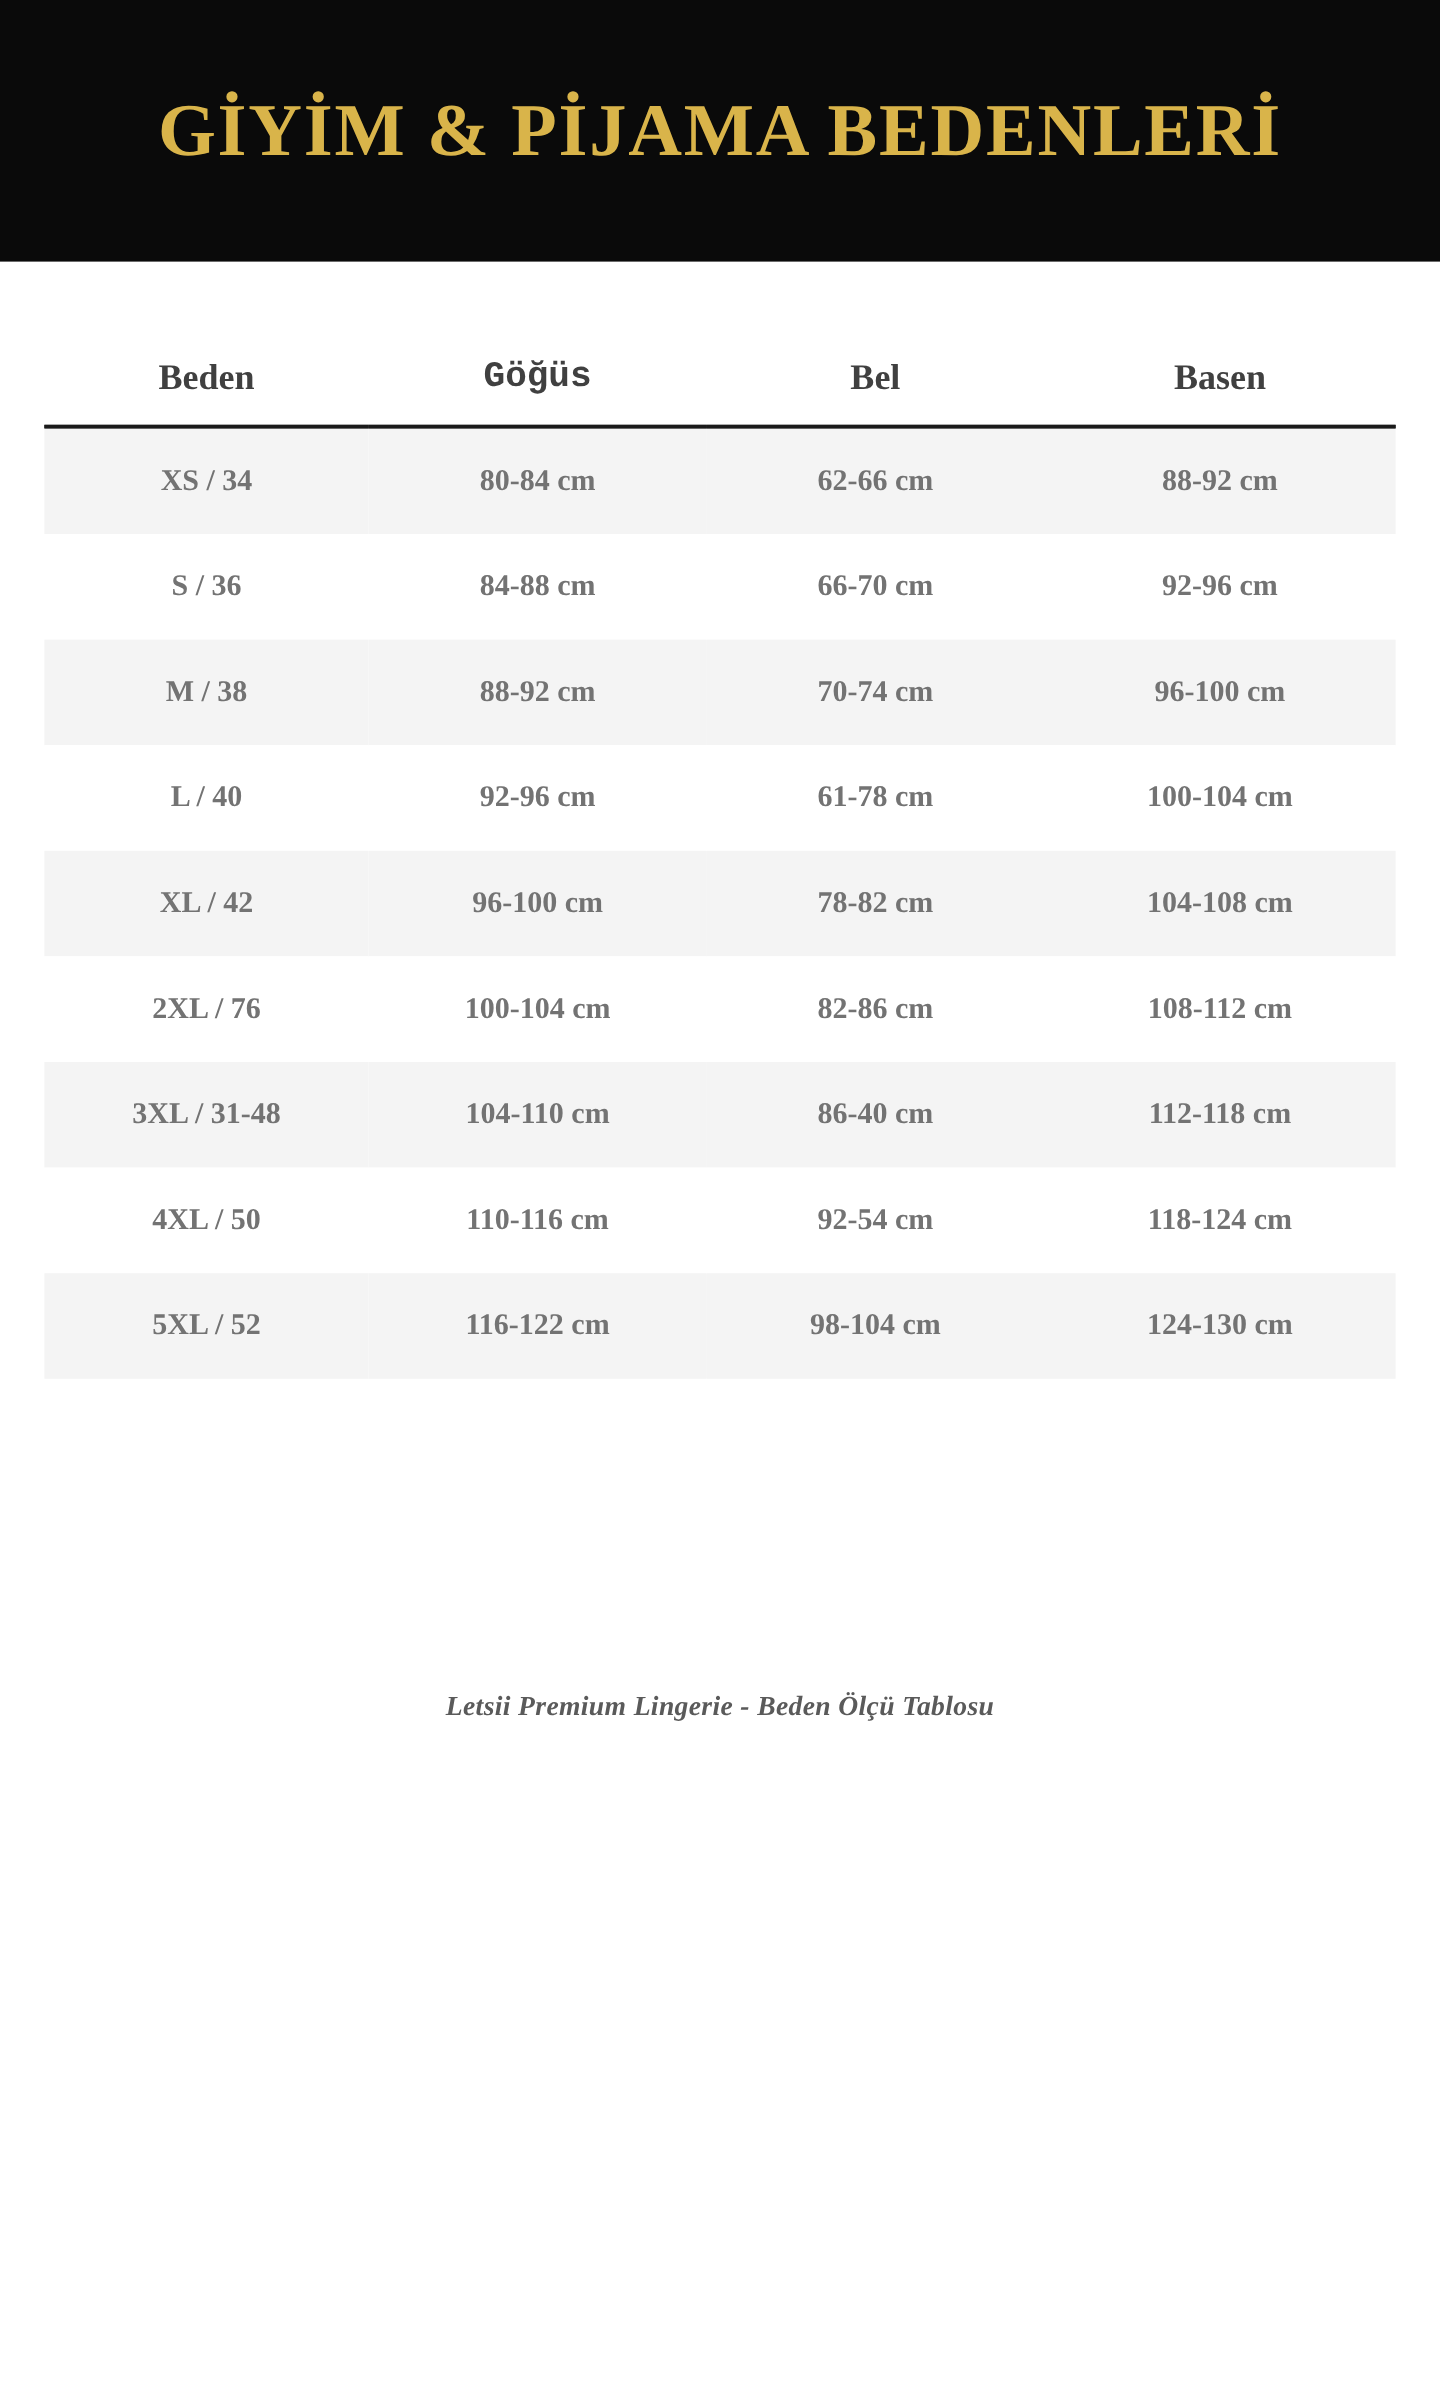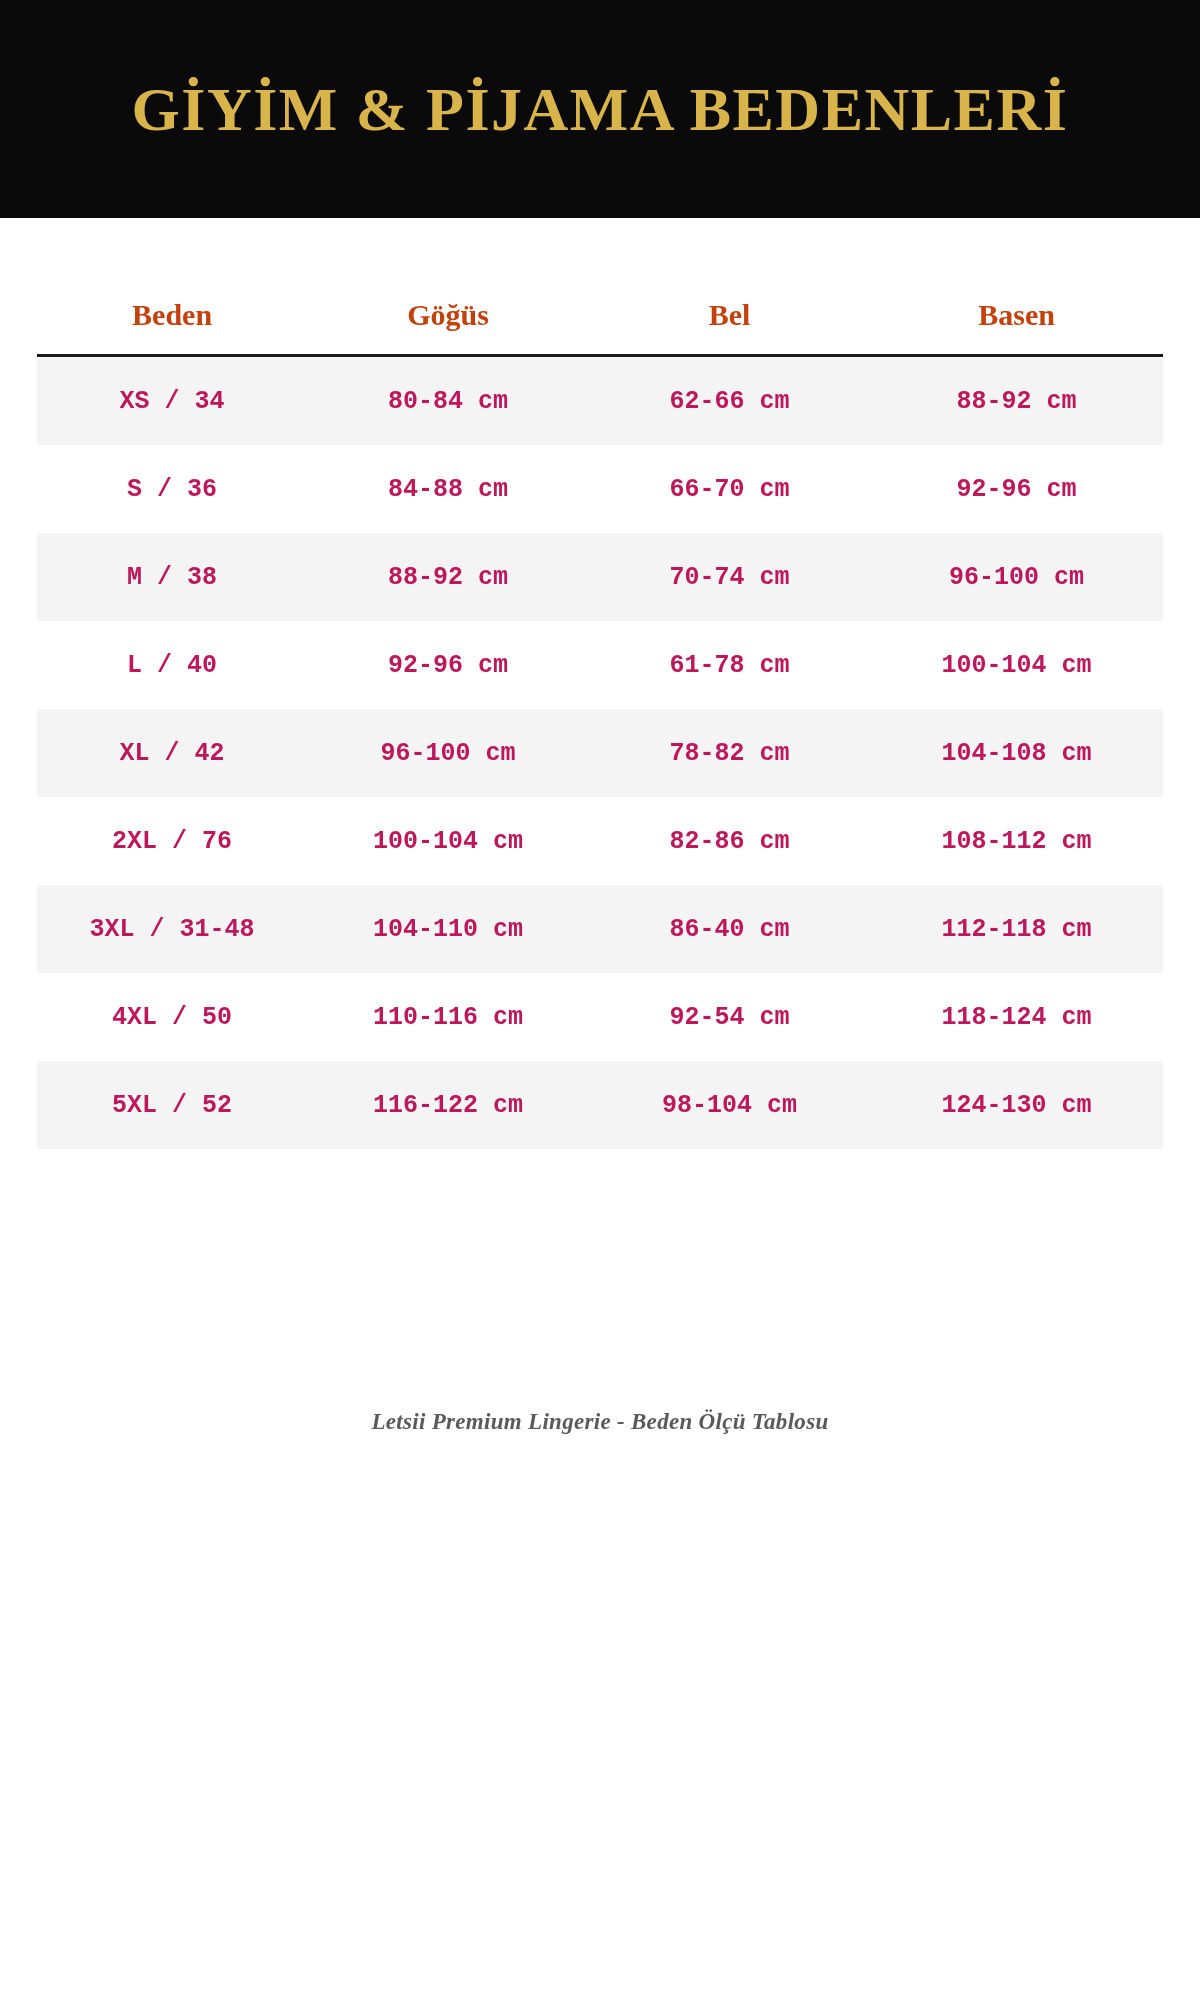--- a/index.html
+++ b/index.html
@@ -55,36 +55,36 @@
   table.size-table {
     width: 100%;
     border-collapse: collapse;
     table-layout: fixed;
   }
 
   table.size-table thead th {
     font-family: "Liberation Serif", serif;
     font-weight: bold;
     font-size: 30px;
-    color: #c2410c;
+    color: #404040;
     padding: 14px 0 22px 0;
     text-align: center;
     border-bottom: 3px solid #1a1a1a;
   }
 
   table.size-table thead th.col-beden { width: 24%; }
-  table.size-table thead th.col-gogus { width: 25%; }
+  table.size-table thead th.col-gogus { width: 25%; font-family: Liberation Mono, monospace; }
   table.size-table thead th.col-bel   { width: 25%; }
   table.size-table thead th.col-basen { width: 26%; }
 
   table.size-table tbody td {
-    font-family: Liberation Mono, monospace;
+    font-family: Liberation Serif, serif;
     font-weight: bold;
     font-size: 25px;
-    color: #be185d;
+    color: #737373;
     text-align: center;
     height: 86px;
     vertical-align: middle;
   }
 
   table.size-table tbody tr.row-alt td {
     background: #f4f4f4;
   }
   table.size-table tbody tr.row-plain td {
     background: #ffffff;

